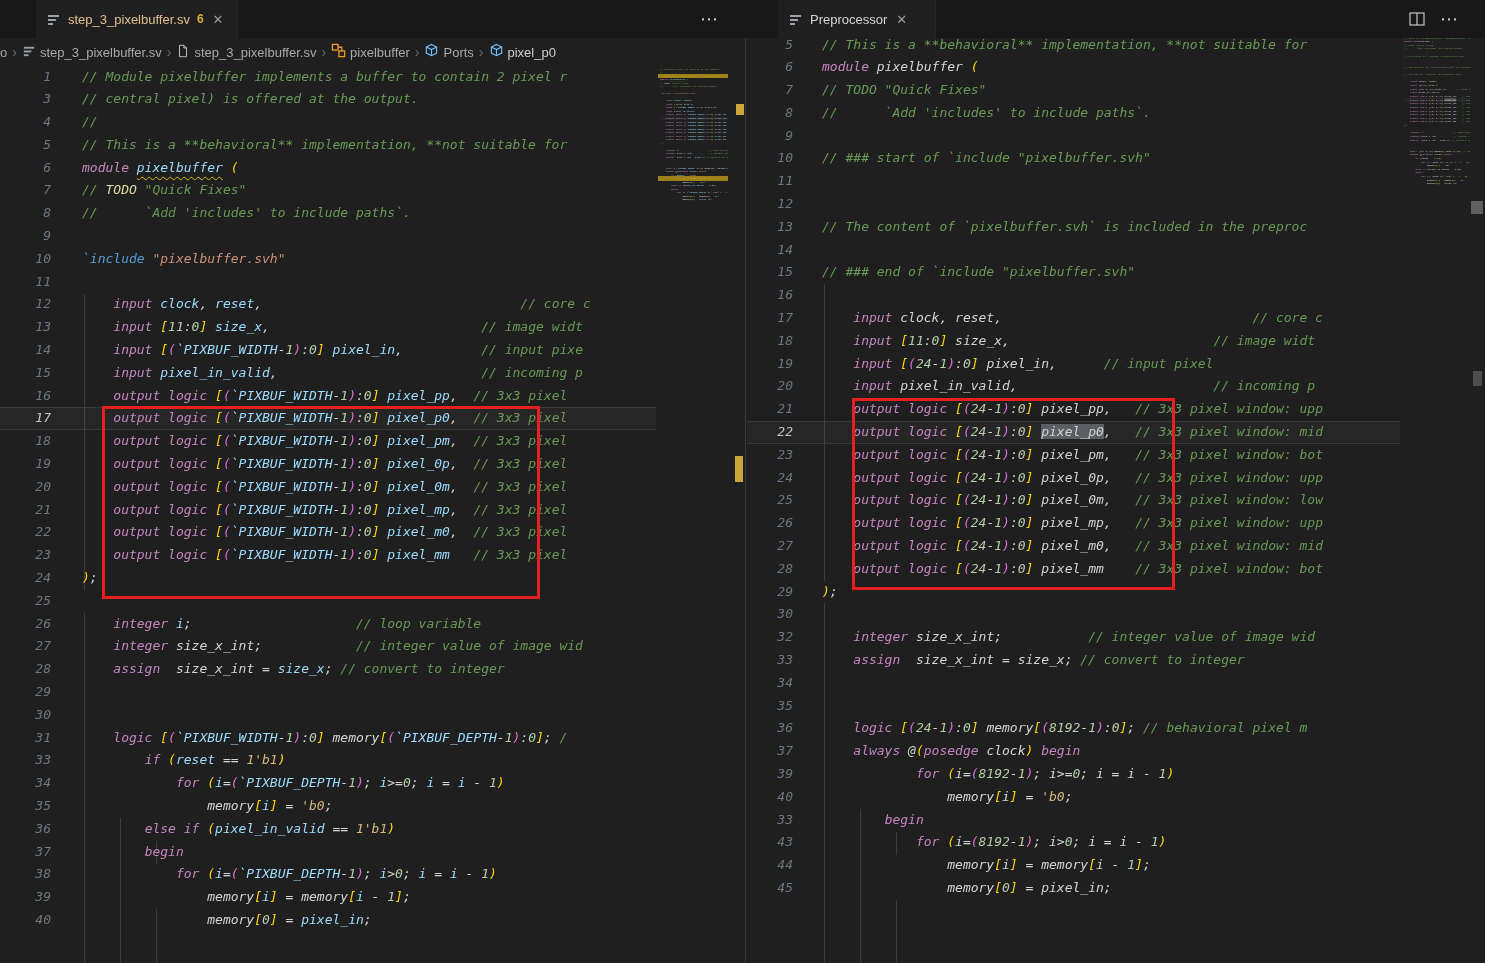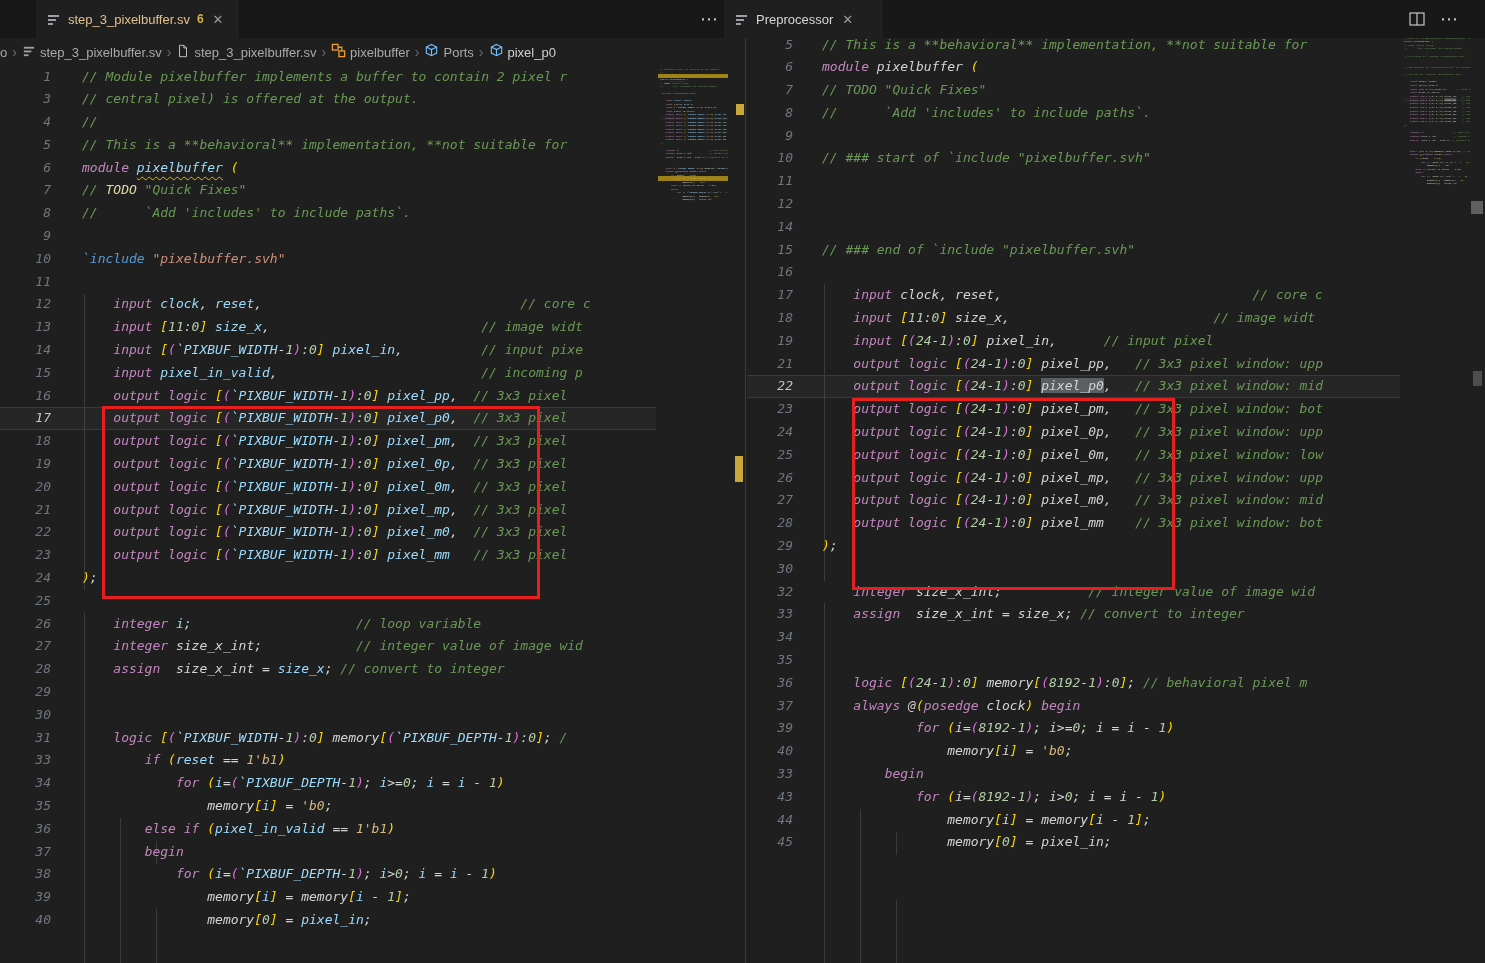--- a/index.html
+++ b/index.html
@@ -111,26 +111,28 @@
   </div>
 <div id="right-code" class="code">
     <div class="cl"><span class="ln">5</span><span class="lc"><span class="t-cm">// This is a **behavioral** implementation, **not suitable for</span></span></div>
     <div class="cl"><span class="ln">6</span><span class="lc"><span class="t-kw">module</span><span class="t-wh"> pixelbuffer </span><span class="t-b1">(</span></span></div>
     <div class="cl"><span class="ln">7</span><span class="lc"><span class="t-cm">// TODO "Quick Fixes"</span></span></div>
     <div class="cl"><span class="ln">8</span><span class="lc"><span class="t-cm">//      `Add 'includes' to include paths`.</span></span></div>
     <div class="cl"><span class="ln">9</span><span class="lc"></span></div>
     <div class="cl"><span class="ln">10</span><span class="lc"><span class="t-cm">// ### start of `include "pixelbuffer.svh"</span></span></div>
     <div class="cl"><span class="ln">11</span><span class="lc"></span></div>
     <div class="cl"><span class="ln">12</span><span class="lc"></span></div>
+    <div class="cl"><span class="ln">13</span><span class="lc"><span class="t-cm">// The content of `pixelbuffer.svh` is included in the preproc</span></span></div>
     <div class="cl"><span class="ln">14</span><span class="lc"></span></div>
     <div class="cl"><span class="ln">15</span><span class="lc"><span class="t-cm">// ### end of `include "pixelbuffer.svh"</span></span></div>
     <div class="cl"><span class="ln">16</span><span class="lc"></span></div>
     <div class="cl"><span class="ln">17</span><span class="lc"><span class="t-wh">    </span><span class="t-kw">input</span><span class="t-wh"> clock, reset,</span><span class="t-wh">                                </span><span class="t-cm">// core c</span></span></div>
     <div class="cl"><span class="ln">18</span><span class="lc"><span class="t-wh">    </span><span class="t-kw">input</span><span class="t-wh"> </span><span class="t-b1">[</span><span class="t-nu">11</span><span class="t-wh">:</span><span class="t-nu">0</span><span class="t-b1">]</span><span class="t-wh"> size_x,</span><span class="t-wh">                          </span><span class="t-cm">// image widt</span></span></div>
     <div class="cl"><span class="ln">19</span><span class="lc"><span class="t-wh">    </span><span class="t-kw">input</span><span class="t-wh"> </span><span class="t-b1">[</span><span class="t-b2">(</span><span class="t-nu">24</span><span class="t-wh">-</span><span class="t-nu">1</span><span class="t-b2">)</span><span class="t-wh">:</span><span class="t-nu">0</span><span class="t-b1">]</span><span class="t-wh"> pixel_in,</span><span class="t-wh">      </span><span class="t-cm">// input pixel</span></span></div>
+    <div class="cl"><span class="ln">20</span><span class="lc"><span class="t-wh">    </span><span class="t-kw">input</span><span class="t-wh"> pixel_in_valid,</span><span class="t-wh">                         </span><span class="t-cm">// incoming p</span></span></div>
     <div class="cl"><span class="ln">21</span><span class="lc"><span class="t-wh">    </span><span class="t-kw">output</span><span class="t-wh"> </span><span class="t-kw">logic</span><span class="t-wh"> </span><span class="t-b1">[</span><span class="t-b2">(</span><span class="t-nu">24</span><span class="t-wh">-</span><span class="t-nu">1</span><span class="t-b2">)</span><span class="t-wh">:</span><span class="t-nu">0</span><span class="t-b1">]</span><span class="t-wh"> pixel_pp,</span><span class="t-wh">   </span><span class="t-cm">// 3x3 pixel window: upp</span></span></div>
     <div class="cl cur"><span class="ln">22</span><span class="lc"><span class="t-wh">    </span><span class="t-kw">output</span><span class="t-wh"> </span><span class="t-kw">logic</span><span class="t-wh"> </span><span class="t-b1">[</span><span class="t-b2">(</span><span class="t-nu">24</span><span class="t-wh">-</span><span class="t-nu">1</span><span class="t-b2">)</span><span class="t-wh">:</span><span class="t-nu">0</span><span class="t-b1">]</span><span class="t-wh"> </span><span class="t-hl">pixel_p0</span><span class="t-wh">,</span><span class="t-wh">   </span><span class="t-cm">// 3x3 pixel window: mid</span></span></div>
     <div class="cl"><span class="ln">23</span><span class="lc"><span class="t-wh">    </span><span class="t-kw">output</span><span class="t-wh"> </span><span class="t-kw">logic</span><span class="t-wh"> </span><span class="t-b1">[</span><span class="t-b2">(</span><span class="t-nu">24</span><span class="t-wh">-</span><span class="t-nu">1</span><span class="t-b2">)</span><span class="t-wh">:</span><span class="t-nu">0</span><span class="t-b1">]</span><span class="t-wh"> pixel_pm,</span><span class="t-wh">   </span><span class="t-cm">// 3x3 pixel window: bot</span></span></div>
     <div class="cl"><span class="ln">24</span><span class="lc"><span class="t-wh">    </span><span class="t-kw">output</span><span class="t-wh"> </span><span class="t-kw">logic</span><span class="t-wh"> </span><span class="t-b1">[</span><span class="t-b2">(</span><span class="t-nu">24</span><span class="t-wh">-</span><span class="t-nu">1</span><span class="t-b2">)</span><span class="t-wh">:</span><span class="t-nu">0</span><span class="t-b1">]</span><span class="t-wh"> pixel_0p,</span><span class="t-wh">   </span><span class="t-cm">// 3x3 pixel window: upp</span></span></div>
     <div class="cl"><span class="ln">25</span><span class="lc"><span class="t-wh">    </span><span class="t-kw">output</span><span class="t-wh"> </span><span class="t-kw">logic</span><span class="t-wh"> </span><span class="t-b1">[</span><span class="t-b2">(</span><span class="t-nu">24</span><span class="t-wh">-</span><span class="t-nu">1</span><span class="t-b2">)</span><span class="t-wh">:</span><span class="t-nu">0</span><span class="t-b1">]</span><span class="t-wh"> pixel_0m,</span><span class="t-wh">   </span><span class="t-cm">// 3x3 pixel window: low</span></span></div>
     <div class="cl"><span class="ln">26</span><span class="lc"><span class="t-wh">    </span><span class="t-kw">output</span><span class="t-wh"> </span><span class="t-kw">logic</span><span class="t-wh"> </span><span class="t-b1">[</span><span class="t-b2">(</span><span class="t-nu">24</span><span class="t-wh">-</span><span class="t-nu">1</span><span class="t-b2">)</span><span class="t-wh">:</span><span class="t-nu">0</span><span class="t-b1">]</span><span class="t-wh"> pixel_mp,</span><span class="t-wh">   </span><span class="t-cm">// 3x3 pixel window: upp</span></span></div>
     <div class="cl"><span class="ln">27</span><span class="lc"><span class="t-wh">    </span><span class="t-kw">output</span><span class="t-wh"> </span><span class="t-kw">logic</span><span class="t-wh"> </span><span class="t-b1">[</span><span class="t-b2">(</span><span class="t-nu">24</span><span class="t-wh">-</span><span class="t-nu">1</span><span class="t-b2">)</span><span class="t-wh">:</span><span class="t-nu">0</span><span class="t-b1">]</span><span class="t-wh"> pixel_m0,</span><span class="t-wh">   </span><span class="t-cm">// 3x3 pixel window: mid</span></span></div>
     <div class="cl"><span class="ln">28</span><span class="lc"><span class="t-wh">    </span><span class="t-kw">output</span><span class="t-wh"> </span><span class="t-kw">logic</span><span class="t-wh"> </span><span class="t-b1">[</span><span class="t-b2">(</span><span class="t-nu">24</span><span class="t-wh">-</span><span class="t-nu">1</span><span class="t-b2">)</span><span class="t-wh">:</span><span class="t-nu">0</span><span class="t-b1">]</span><span class="t-wh"> pixel_mm</span><span class="t-wh">    </span><span class="t-cm">// 3x3 pixel window: bot</span></span></div>
     <div class="cl"><span class="ln">29</span><span class="lc"><span class="t-b1">)</span><span class="t-wh">;</span></span></div>
     <div class="cl"><span class="ln">30</span><span class="lc"></span></div>
@@ -192,21 +194,21 @@
     </span>
     <span style="color:#e2c08d;">step_3_pixelbuffer.sv</span>
     <span class="tab-badge">6</span>
     <span class="tab-close">✕</span>
   </div>
 
   <div class="tab-actions" style="left:700px;">
     <span class="dots">⋯</span>
   </div>
 
-  <div class="tab" style="left:724px;width:158px;">
+  <div class="tab" style="left:778px;width:158px;">
     <span class="ticon">
       <svg width="15" height="15" viewBox="0 0 15 15">
           <g fill="#9da0a6">
             <rect x="2" y="3" width="11" height="2"></rect>
             <rect x="2" y="7" width="8" height="2"></rect>
             <rect x="2" y="11" width="5" height="2"></rect>
           </g>
         </svg>
     </span>
     <span style="color:#d5d5d5;">Preprocessor</span>

